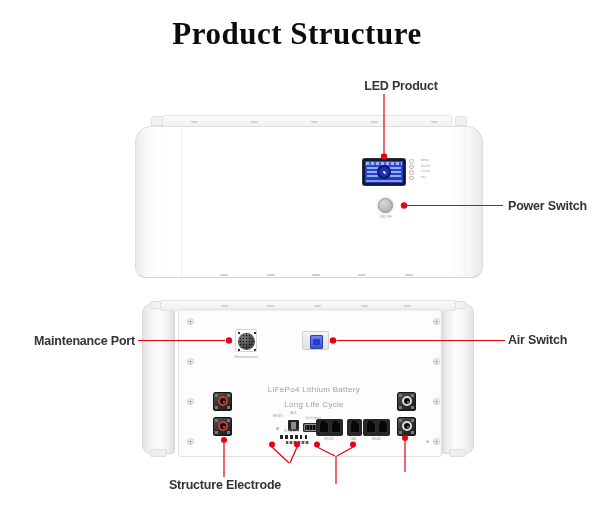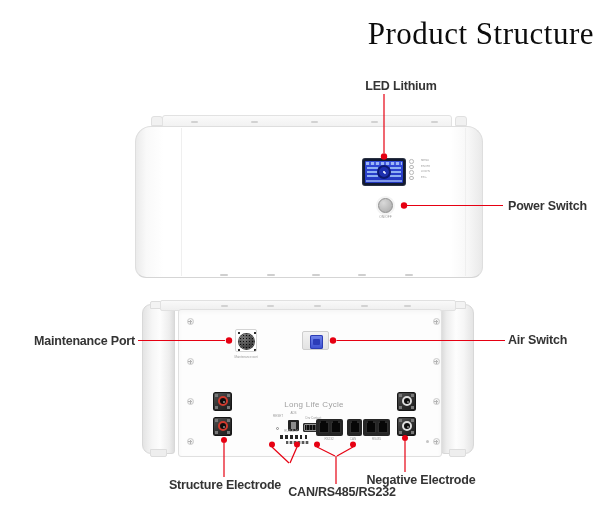--- a/index.html
+++ b/index.html
@@ -2,22 +2,22 @@
 <html><head>
 <meta charset="utf-8">
 <style>
   html,body{margin:0;padding:0;background:#ffffff;}
   *{box-sizing:border-box;}
   .canvas{position:relative;width:610px;height:524px;background:#ffffff;overflow:hidden;
           font-family:"Liberation Sans",sans-serif;}
   .abs{position:absolute;}
 
   
-  .title{left:0;top:16px;width:594px;text-align:right;
-         font-family:"Liberation Serif",serif;font-weight:normal;font-size:31px;color:#0c0c0c;
+  .title{left:0;top:16px;width:594px;text-align:center;
+         font-family:"Liberation Serif",serif;font-weight:bold;font-size:31px;color:#0c0c0c;
          letter-spacing:0.5px;z-index:5;}
 
   
   .lbl{font-weight:bold;font-size:12.5px;color:#343434;white-space:nowrap;z-index:30;letter-spacing:-0.2px;}
 
   
   .front{left:135px;top:112px;width:348px;height:168px;z-index:1;}
   .nub{width:12px;height:10px;background:#f1f1f1;border:1px solid #e0e0e0;border-radius:3px 3px 0 0;}
   .nubL{left:16px;top:4px;} .nubR{left:320px;top:4px;}
   .lid{left:27px;top:3px;width:290px;height:13px;background:linear-gradient(#fafafa,#f1f1f1);
@@ -195,20 +195,21 @@
 
     <div class="abs mport">
       <div class="abs mport-circle"></div>
     </div>
     <div class="abs micro" style="left:72px;top:56.5px;width:64px;transform:scale(0.5)">Maintenance port</div>
 
     <div class="abs airsw">
       <div class="abs breaker"></div>
     </div>
 
+    <div class="abs brand" style="left:72px;top:87px">LiFePo4 Lithium Battery</div>
     <div class="abs brand" style="left:72px;top:102px">Long Life Cycle</div>
 
     <div class="abs term pos" style="left:71px;top:93.5px">
         <div class="abs ring"></div>
       </div>
     <div class="abs term pos" style="left:71px;top:118.5px">
         <div class="abs ring"></div>
       </div>
     <div class="abs term neg" style="left:255px;top:93.5px">
         <div class="abs ring"></div>
@@ -260,21 +261,19 @@
     <line x1="297" y1="447" x2="290" y2="463"></line>
     <circle cx="317" cy="444.5" r="3" stroke="none"></circle>
     <circle cx="353" cy="444.5" r="3" stroke="none"></circle>
     <line x1="317" y1="447" x2="335" y2="456"></line>
     <line x1="353" y1="447" x2="337" y2="456"></line>
     <line x1="336" y1="456" x2="336" y2="484"></line>
     <circle cx="405" cy="438" r="3" stroke="none"></circle>
     <line x1="405" y1="441" x2="405" y2="472"></line>
   </svg>
 
-  <div class="abs lbl" style="left:331px;top:79px;width:140px;text-align:center">LED Lithium</div>
+  <div class="abs lbl" style="left:331px;top:79px;width:140px;text-align:center">LED Product</div>
   <div class="abs lbl" style="left:508px;top:199px">Power Switch</div>
   <div class="abs lbl" style="left:10px;top:334px;width:125px;text-align:right">Maintenance Port</div>
   <div class="abs lbl" style="left:508px;top:333px">Air Switch</div>
   <div class="abs lbl" style="left:155px;top:478px;width:140px;text-align:center">Structure Electrode</div>
-  <div class="abs lbl" style="left:272px;top:485px;width:140px;text-align:center">CAN/RS485/RS232</div>
-  <div class="abs lbl" style="left:351px;top:473px;width:140px;text-align:center">Negative Electrode</div>
 
 </div>
 
 </body></html>

